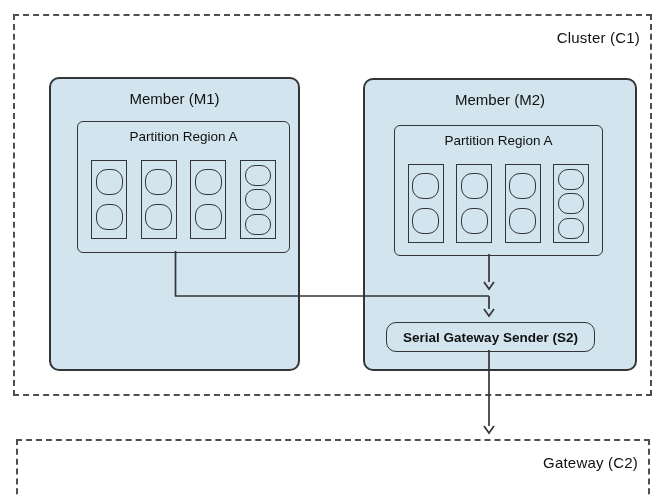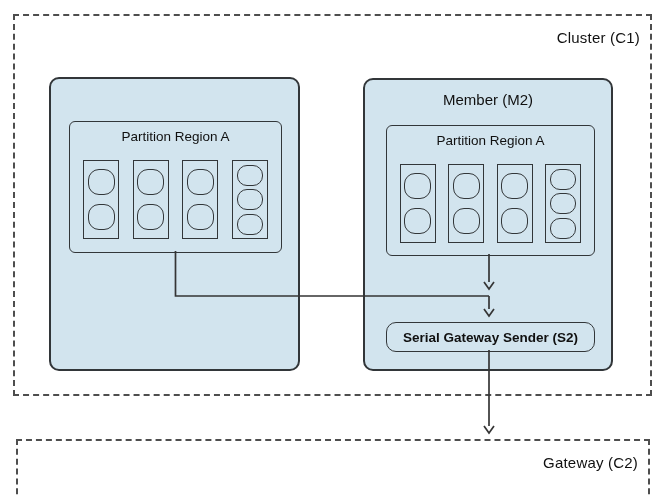--- a/index.html
+++ b/index.html
@@ -27,21 +27,21 @@
   }
   
   .member{
     position:absolute;background:var(--blue);
     border:2px solid var(--solid);border-radius:10px;
   }
   .member-title{
     margin-top:11px;text-align:center;font-size:15px;color:var(--text);
   }
   .partition{
-    position:absolute;border:1.6px solid var(--solid);border-radius:6px;
+    position:absolute;border:1.6px solid var(--solid);border-radius:6px;margin-left:8px;
   }
   .partition-title{
     margin-top:7px;text-align:center;font-size:13.5px;color:var(--text);
   }
   .bucket-grid{
     position:absolute;left:0;right:0;top:38px;height:79px;
     display:flex;justify-content:space-evenly;align-items:stretch;
   }
   .bucket{
     width:36px;height:79px;border:1.6px solid var(--solid);
@@ -56,21 +56,21 @@
   
   .gateway{
     position:absolute;border:1.6px solid var(--solid);border-radius:10px;
     display:flex;align-items:center;justify-content:center;
     font-size:13.5px;background:var(--blue);font-weight:bold;
   }
   
   #cluster-c1{left:13px;top:14px;width:639px;height:382px;}
   #cluster-c2{left:16px;top:439px;width:634px;height:75px;}
   #member-m1{left:49px;top:77px;width:251px;height:294px;}
-  #member-m2{left:363px;top:78px;width:250px;height:293px;}
+  #member-m2{left:363px;top:78px;width:274px;height:293px;}
   #partition-m1{left:18px;top:42px;width:213px;height:132px;}
   #partition-m2{left:21px;top:45px;width:209px;height:131px;}
   #gateway-s2{left:21px;top:242px;width:209px;height:30px;}
   
   .overlay{
     position:absolute;left:0;top:0;width:666px;height:498px;
     pointer-events:none;
   }
   .overlay path,.overlay polyline{
     fill:none;stroke:var(--line);stroke-width:1.7px;
@@ -83,20 +83,21 @@
 
   <div class="cluster" id="cluster-c1">
     <span class="cluster-label">Cluster (C1)</span>
   </div>
 
   <div class="cluster" id="cluster-c2">
     <span class="cluster-label">Gateway (C2)</span>
   </div>
 
   <div class="member" id="member-m1">
+    <div class="member-title">Member (M1)</div>
     <div class="partition" id="partition-m1">
       <div class="partition-title">Partition Region A</div>
       <div class="bucket-grid">
           <div class="bucket">
             <div class="entry-oval"></div>
             <div class="entry-oval"></div>
           </div>
           <div class="bucket">
             <div class="entry-oval"></div>
             <div class="entry-oval"></div>

